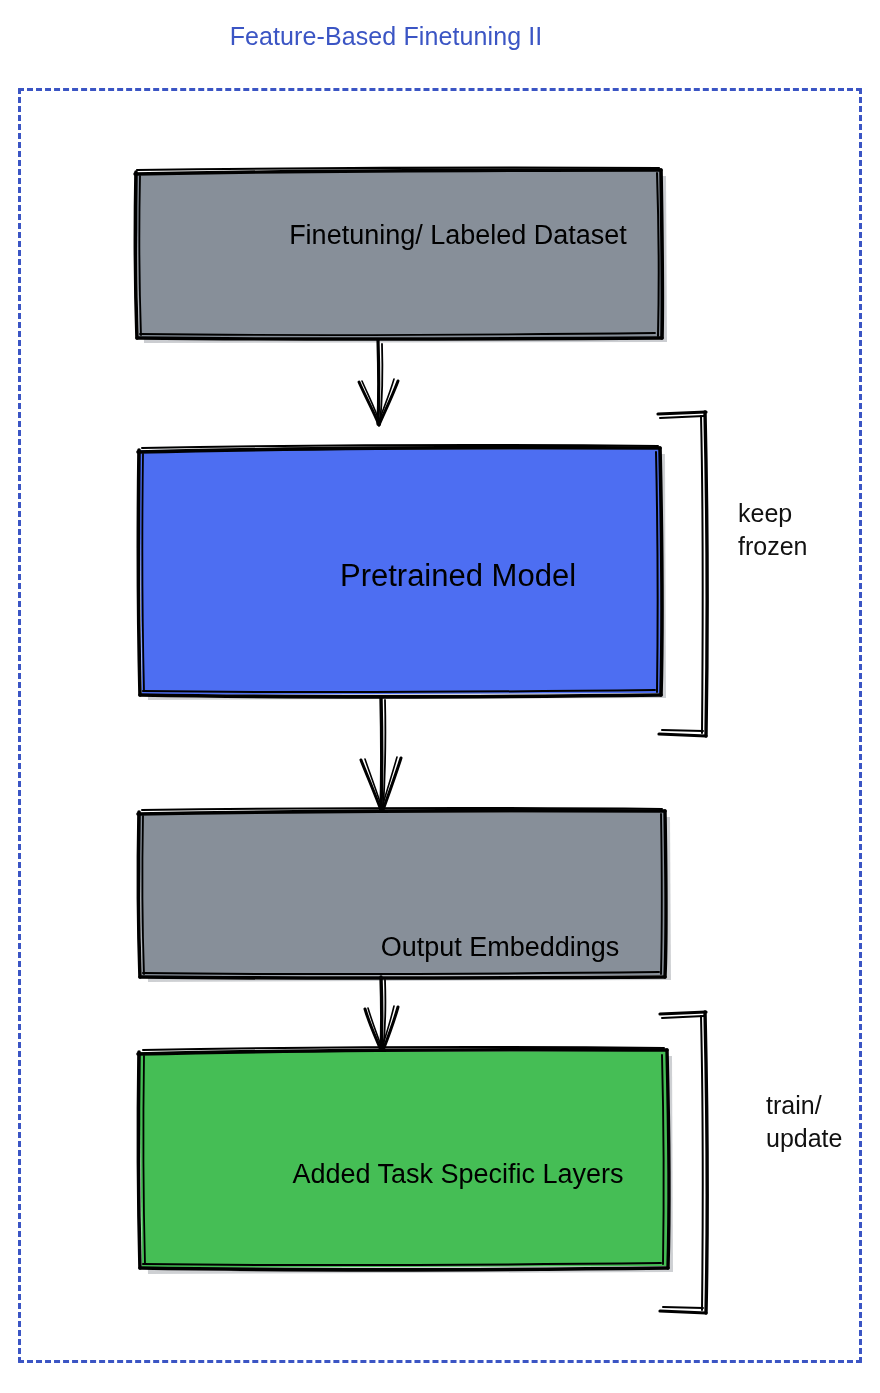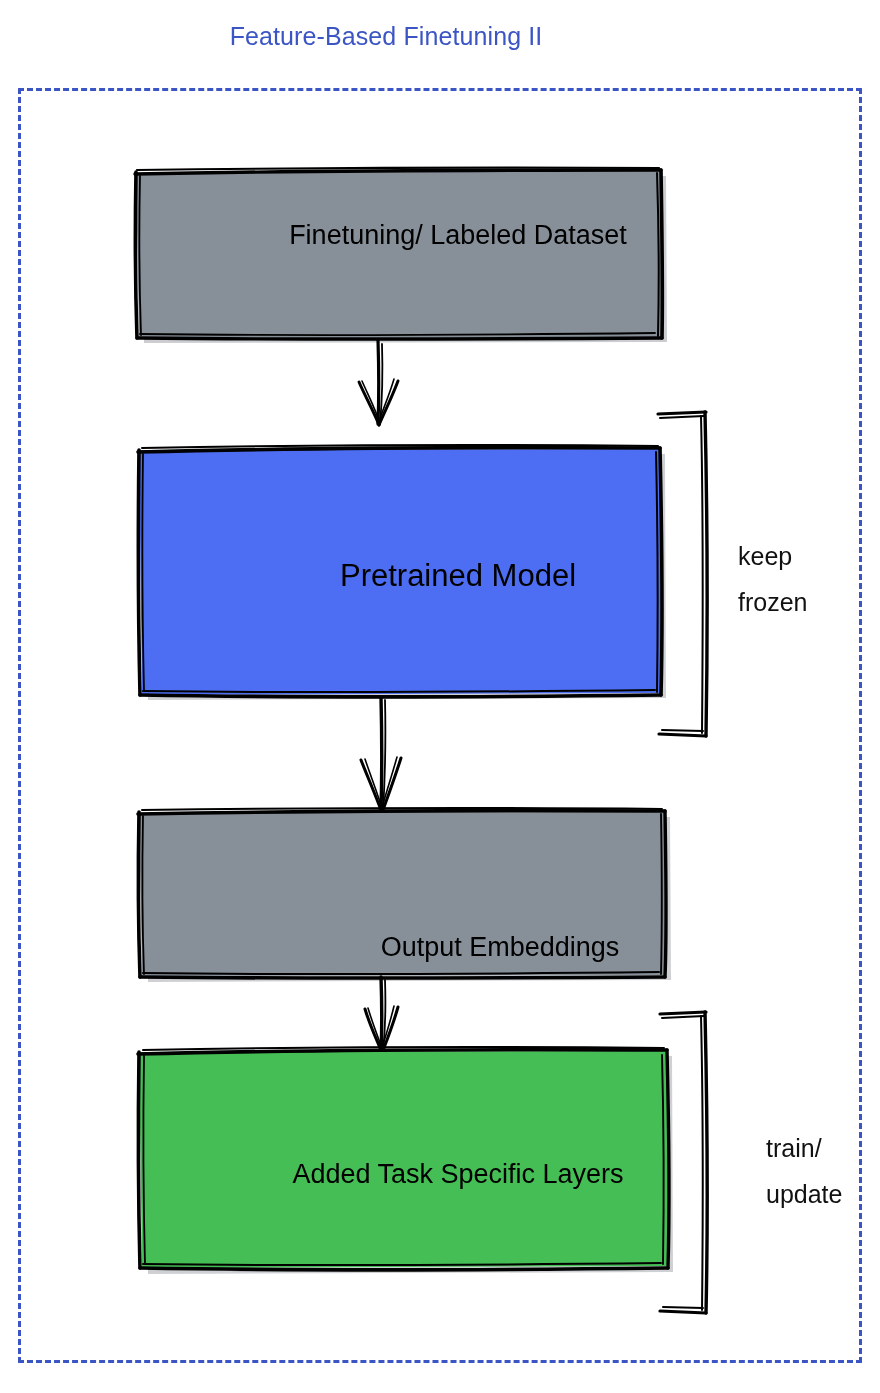--- a/index.html
+++ b/index.html
@@ -50,25 +50,24 @@
     color: #000000;
     font-family: "Liberation Sans", sans-serif;
     white-space: nowrap;
     z-index: 5;
     padding-left: 18px;
   }
   .side-label {
     position: absolute;
     color: #111111;
     font-size: 25px;
-    line-height: 46px;
+    line-height: 33px;
     font-family: "Liberation Sans", sans-serif;
     white-space: pre-line;
     z-index: 6;
-    margin-top: 36px;
   }
 </style>
 </head>
 <body>
 
 <div>
 
   <div class="diagram-title">Feature-Based Finetuning II</div>
 
   <div class="dashed-frame"></div>

